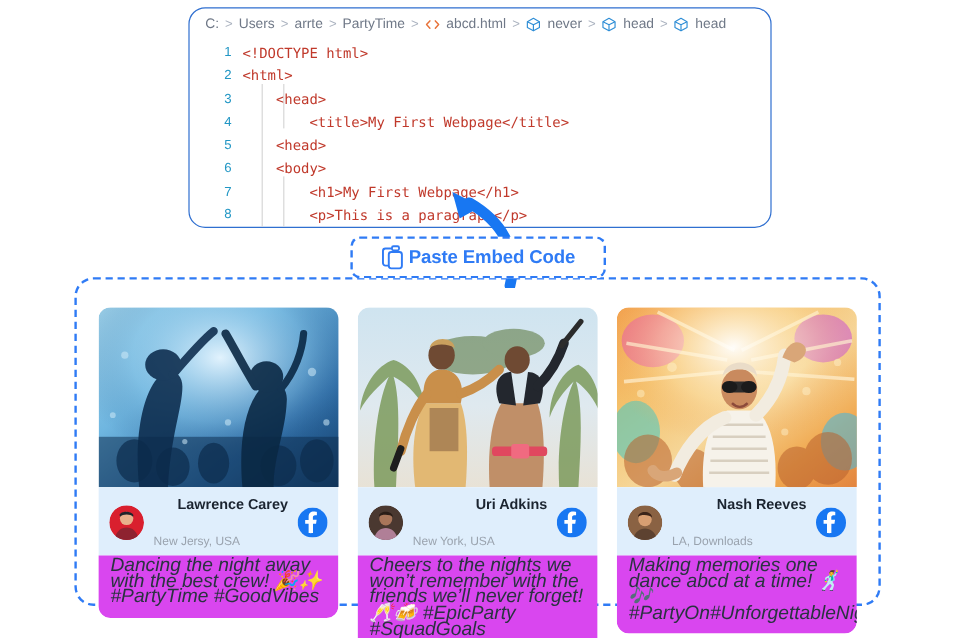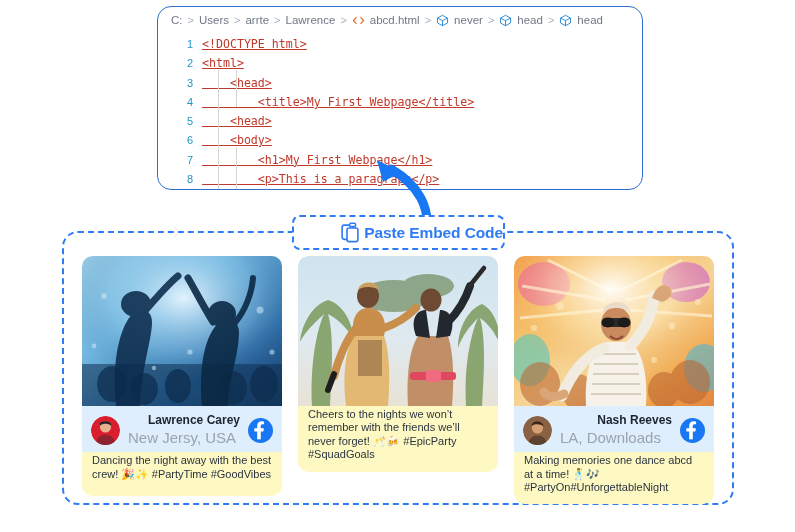--- a/index.html
+++ b/index.html
@@ -45,21 +45,21 @@
   .code-line { display: flex; align-items: flex-start; height: 19.3px; }
   .ln {
     width: 44px; min-width: 44px;
     text-align: right;
     padding-right: 9px;
     color: #2196c4;
     font-size: 11px;
     font-family: "Liberation Sans", sans-serif;
     user-select: none;
   }
-  .code-txt { white-space: pre; color: #333; text-decoration: underline; }
+  .code-txt { white-space: pre; color: #333; }
   .tag { color: #c0392b; }
 
   
   .guide {
     position: absolute;
     width: 1px;
     background: #d6d6d6;
   }
   .g1 { left: 60px; top: 37px; height: 134px; }
   .g2 { left: 78px; top: 37px; height: 37px; }
@@ -69,23 +69,23 @@
   .arrow-svg {
     position: absolute;
     left: 355px; top: 150px;
     width: 110px; height: 90px;
     pointer-events: none;
   }
 
   
   .paste-chip {
     position: absolute;
-    left: 292px; top: 215px;
+    left: 292px; top: 197px;
     width: 213px; height: 35px;
-    display: flex; align-items: center; justify-content: flex-end;
+    display: flex; align-items: center; justify-content: center;
     gap: 4px;
     background: #ffffff;
     border: 2.2px dashed #2f7bf5;
     border-radius: 8px;
     color: #2f7bf5;
     font-size: 15.5px;
     font-weight: 600;
     letter-spacing: -0.1px;
     z-index: 5;
   }
@@ -135,49 +135,50 @@
     border-radius: 50%;
     overflow: hidden;
     position: relative;
   }
   .name-block { flex: 1; min-width: 0; line-height: 1.12; }
   .p-name {
     font-size: 12px; font-weight: 700; color: #1b2430;
     white-space: nowrap; overflow: hidden; text-overflow: ellipsis; text-align: right;
   }
   .p-loc {
-    font-size: 15px; color: #9aa3ae; margin-top: 3px;
+    font-size: 10px; color: #9aa3ae; margin-top: 19px;
     white-space: nowrap; overflow: hidden; text-overflow: ellipsis;
   }
   .fb-logo { width: 25px; height: 25px; min-width: 25px; }
   .card-text {
-    background: #fef9c3;
+    background: #d946ef;
     padding: 2px 10px 10px 10px;
-    font-size: 11px;
+    font-size: 16px;
     line-height: 13.4px;
     color: #2a3340;
     border-radius: 0 0 10px 10px;
     min-height: 44px;
+    font-style: italic;
   }
 </style>
 </head>
 <body>
 
 <div class="stage">
 
   <div class="code-panel">
 
     <div class="breadcrumb">
       <span class="bc-seg">C:</span>
       <span class="bc-sep">&gt;</span>
       <span class="bc-seg">Users</span>
       <span class="bc-sep">&gt;</span>
       <span class="bc-seg">arrte</span>
       <span class="bc-sep">&gt;</span>
-      <span class="bc-seg">Lawrence</span>
+      <span class="bc-seg">PartyTime</span>
       <span class="bc-sep">&gt;</span>
       <span class="bc-icon">
         <svg width="13" height="13" viewBox="0 0 16 16">
             <path d="M5.2 4.2 1.8 8l3.4 3.8" fill="none" stroke="#e8733a" stroke-width="1.5" stroke-linecap="round" stroke-linejoin="round"></path>
             <path d="M10.8 4.2 14.2 8l-3.4 3.8" fill="none" stroke="#e8733a" stroke-width="1.5" stroke-linecap="round" stroke-linejoin="round"></path>
           </svg>
       </span>
       <span class="bc-file">abcd.html</span>
       <span class="bc-sep">&gt;</span>
       <span class="bc-icon">
@@ -373,20 +374,38 @@
             <path d="M152 80 C 158 64, 152 54, 142 54 L 138 82 Z" fill="#23272e"></path>
             <ellipse cx="133" cy="44" rx="10.5" ry="11.5" fill="#6f4a33"></ellipse>
             <path d="M150 66 C 160 56, 168 42, 172 30" stroke="#23272e" stroke-width="8" fill="none" stroke-linecap="round"></path>
             <path d="M170 32 L 186 12" stroke="#2b2b2b" stroke-width="4.5" stroke-linecap="round"></path>
             <rect x="112" y="116" width="46" height="8" rx="3" fill="#e0485f"></rect>
             <rect x="128" y="114" width="15" height="12" rx="2.5" fill="#f06a80"></rect>
           </g>
           <path d="M36 118 L 30 134" stroke="#1d1d1d" stroke-width="6" stroke-linecap="round"></path>
         </svg>
       </div>
+      <div class="card-meta">
+        <div class="avatar">
+          <svg width="29" height="29" viewBox="0 0 29 29">
+            <circle cx="14.5" cy="14.5" r="14.5" fill="#4a3830"></circle>
+            <circle cx="14.5" cy="11.5" r="5.4" fill="#a9765a"></circle>
+            <path d="M8.8 9.4 C 9 4.2, 20 4.2, 20.4 9.8 C 18.6 7.4, 10.6 7.4, 8.8 9.4 Z" fill="#2a1d17"></path>
+            <path d="M4.6 29 C 5.6 21.8, 10.2 19, 14.5 19 C 18.8 19, 23.4 21.8, 24.4 29 Z" fill="#b07f97"></path>
+          </svg>
+        </div>
+        <div class="name-block">
+          <div class="p-name">Uri Adkins</div>
+          <div class="p-loc">New York, USA</div>
+        </div>
+        <svg class="fb-logo" viewBox="0 0 40 40">
+          <circle cx="20" cy="20" r="20" fill="#1877f2"></circle>
+          <path d="M24.6 21.5l.8-5.2h-5v-3.4c0-1.4.7-2.8 3-2.8h2.3V5.7S23.6 5.3 21.6 5.3c-4.2 0-6.9 2.5-6.9 7.1v4h-4.6v5.2h4.6V34c.9.15 1.9.2 2.9.2s2-.05 2.9-.2V21.5z" fill="#fff"></path>
+        </svg>
+      </div>
       <div class="card-text">Cheers to the nights we won’t remember with the friends we’ll never forget! 🥂🍻 #EpicParty #SquadGoals</div>
     </div>
 
     <div class="card">
       <div class="card-photo">
         <svg width="203" height="150" viewBox="0 0 203 150" preserveAspectRatio="none">
           <defs>
             <linearGradient id="p3bg" x1="0" y1="0" x2="1" y2="1">
               <stop offset="0%" stop-color="#f2a14e"></stop>
                 <stop offset="28%" stop-color="#f4c06a"></stop>

